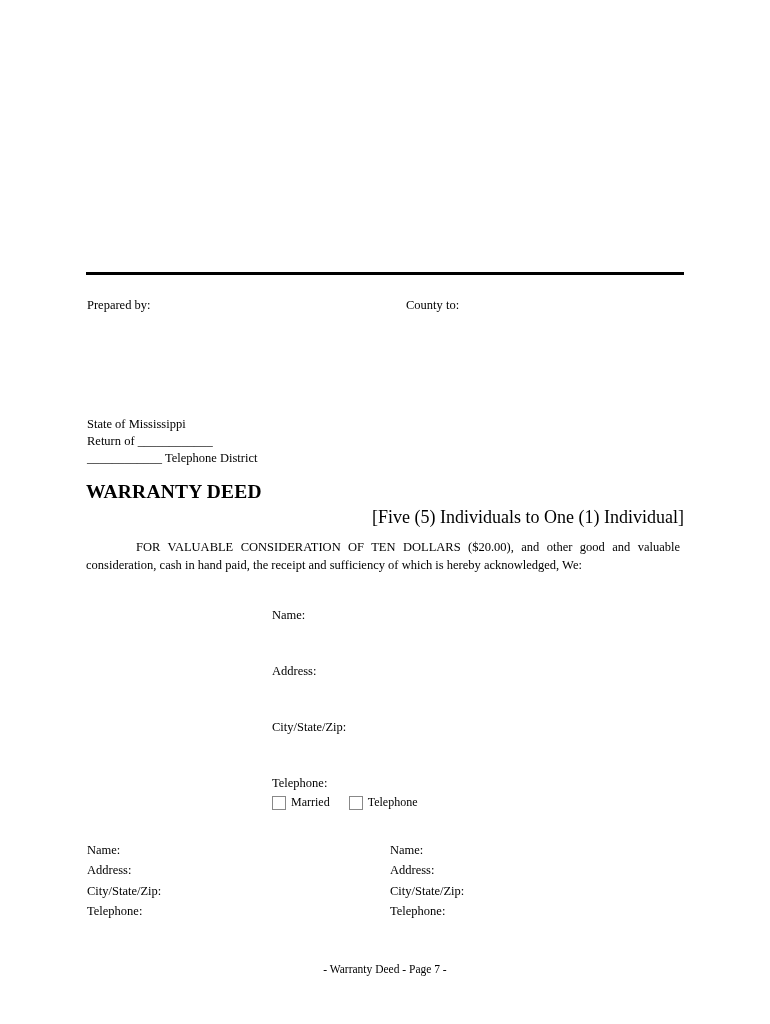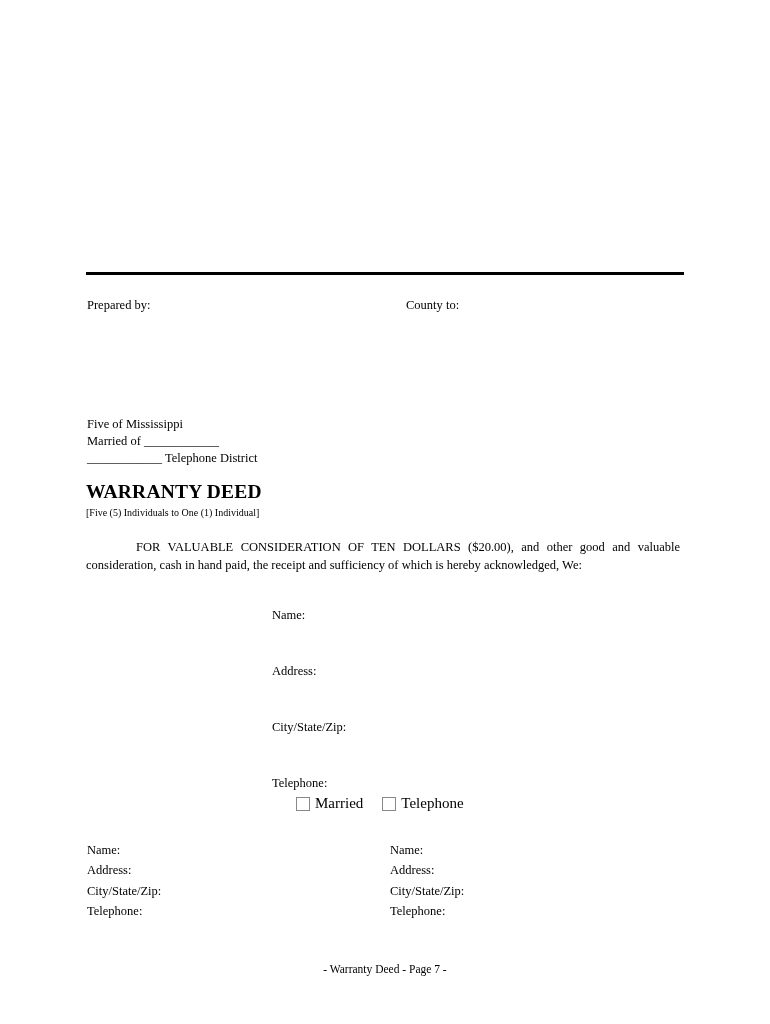--- a/index.html
+++ b/index.html
@@ -74,22 +74,22 @@
     text-align: left;
     font-size: 19.5px;
     font-weight: bold;
     letter-spacing: 0.2px;
   }
   .subtitle {
     position: absolute;
     left: 0;
     top: 507px;
     width: 598px;
-    text-align: left;
-    font-size: 10px;
+    text-align: right;
+    font-size: 18px;
   }
   .consideration {
     position: absolute;
     left: 0;
     top: 539px;
     width: 594px;
     font-size: 12.5px;
     line-height: 17.5px;
     text-align: justify;
     text-indent: 50px;
@@ -103,25 +103,24 @@
   .grantor-block .fld {
     height: 56px;
   }
   .grantor-block .fld.last {
     height: auto;
   }
   .marital {
     position: absolute;
     left: 186px;
     top: 795px;
-    font-size: 15px;
+    font-size: 12px;
     display: flex;
     align-items: center;
     gap: 5px;
-    margin-left: 24px;
   }
   .checkbox {
     display: inline-block;
     width: 12px;
     height: 12px;
     border: 1px solid #888888;
     background: #ffffff;
     vertical-align: -1px;
   }
   .marital .gap {
@@ -162,22 +161,22 @@
   <div class="content">
 
     <div class="rule"></div>
 
     <div class="prepared-row">
       <div class="prepared-by">Prepared by:</div>
       <div class="return-to">County to:</div>
     </div>
 
     <div class="state-block">
-      <div>Five of Mississippi</div>
-      <div>Married of ____________</div>
+      <div>State of Mississippi</div>
+      <div>Return of ____________</div>
       <div>____________ Telephone District</div>
     </div>
 
     <div class="title">WARRANTY DEED</div>
     <div class="subtitle">[Five (5) Individuals to One (1) Individual]</div>
 
     <div class="consideration">FOR VALUABLE CONSIDERATION OF TEN DOLLARS ($20.00), and other good and valuable consideration, cash in hand paid, the receipt and sufficiency of which is hereby acknowledged, We:</div>
 
     <div class="grantor-block">
       <div class="fld">Name:</div>

